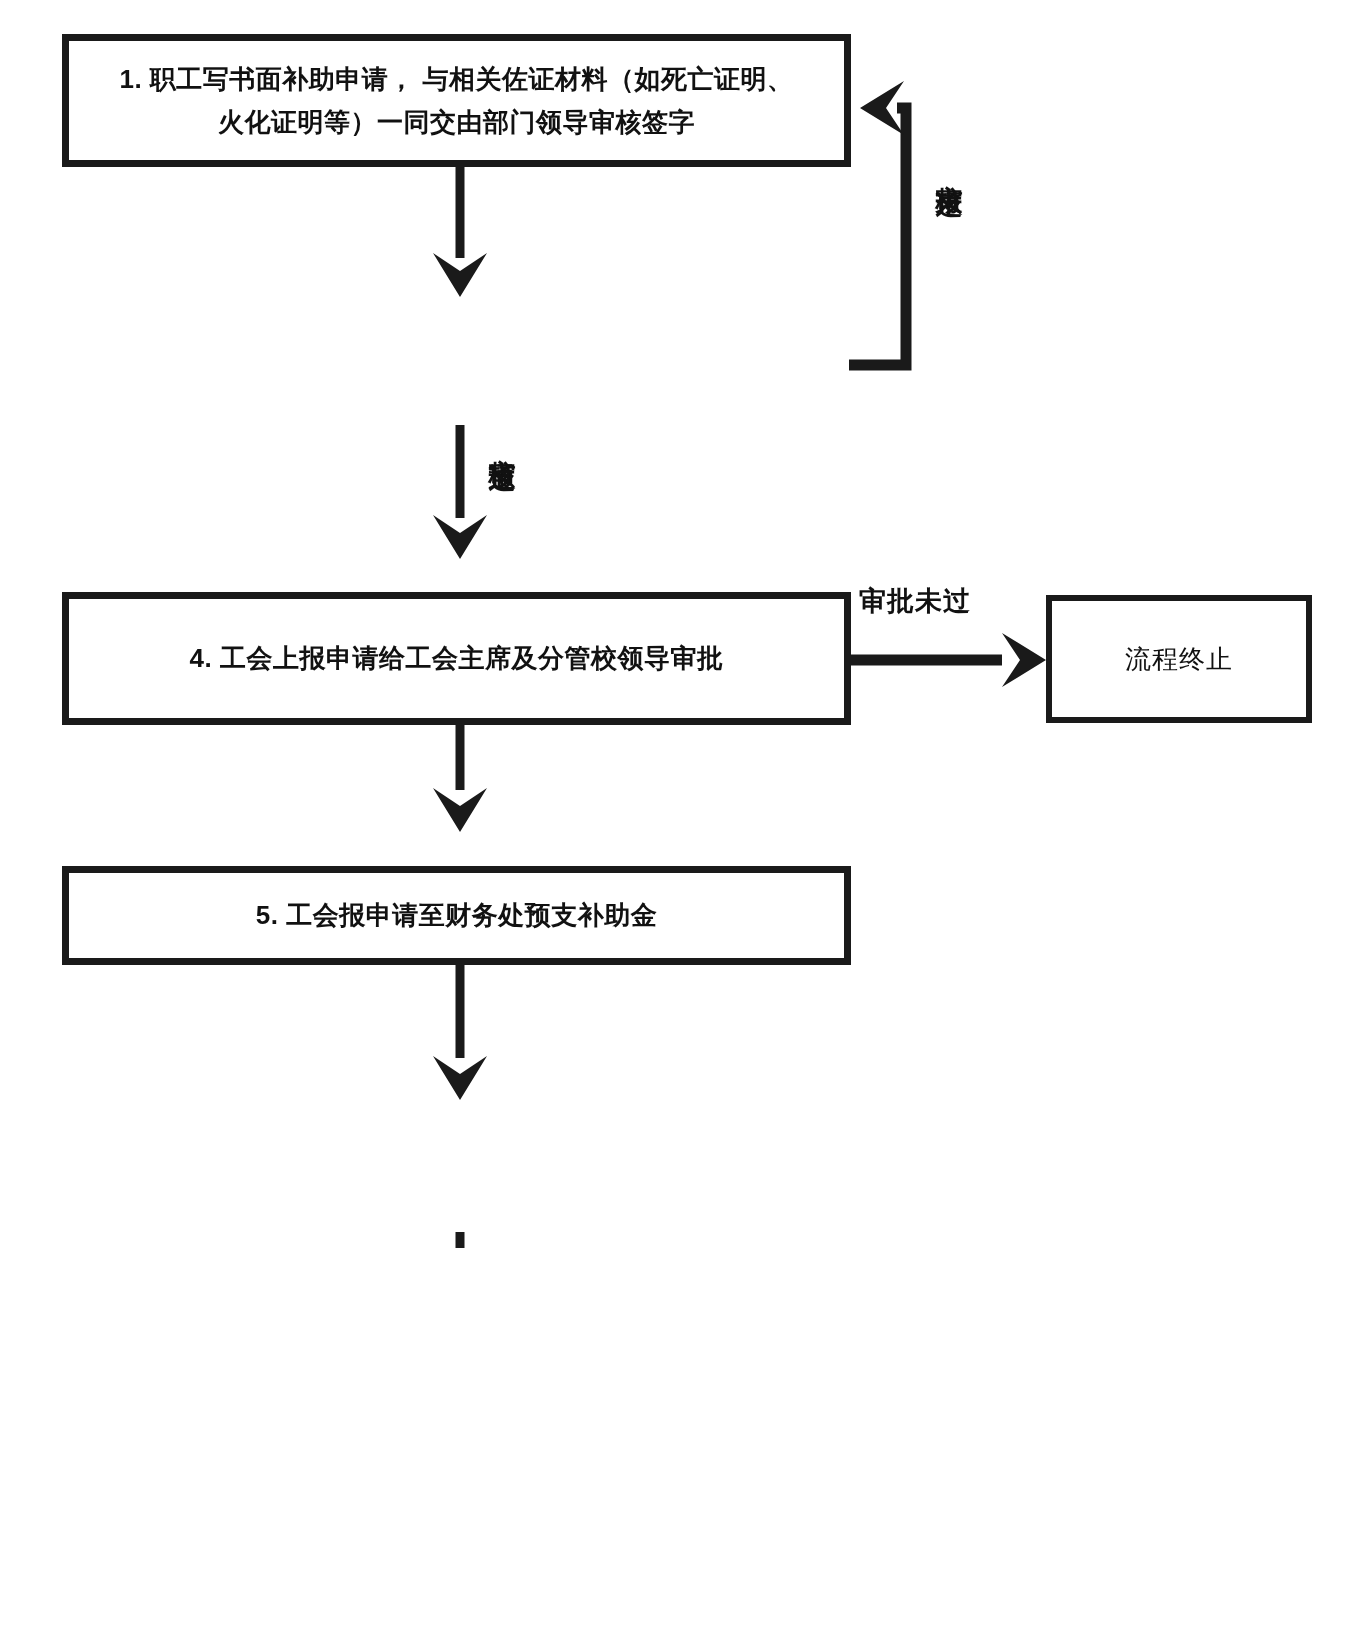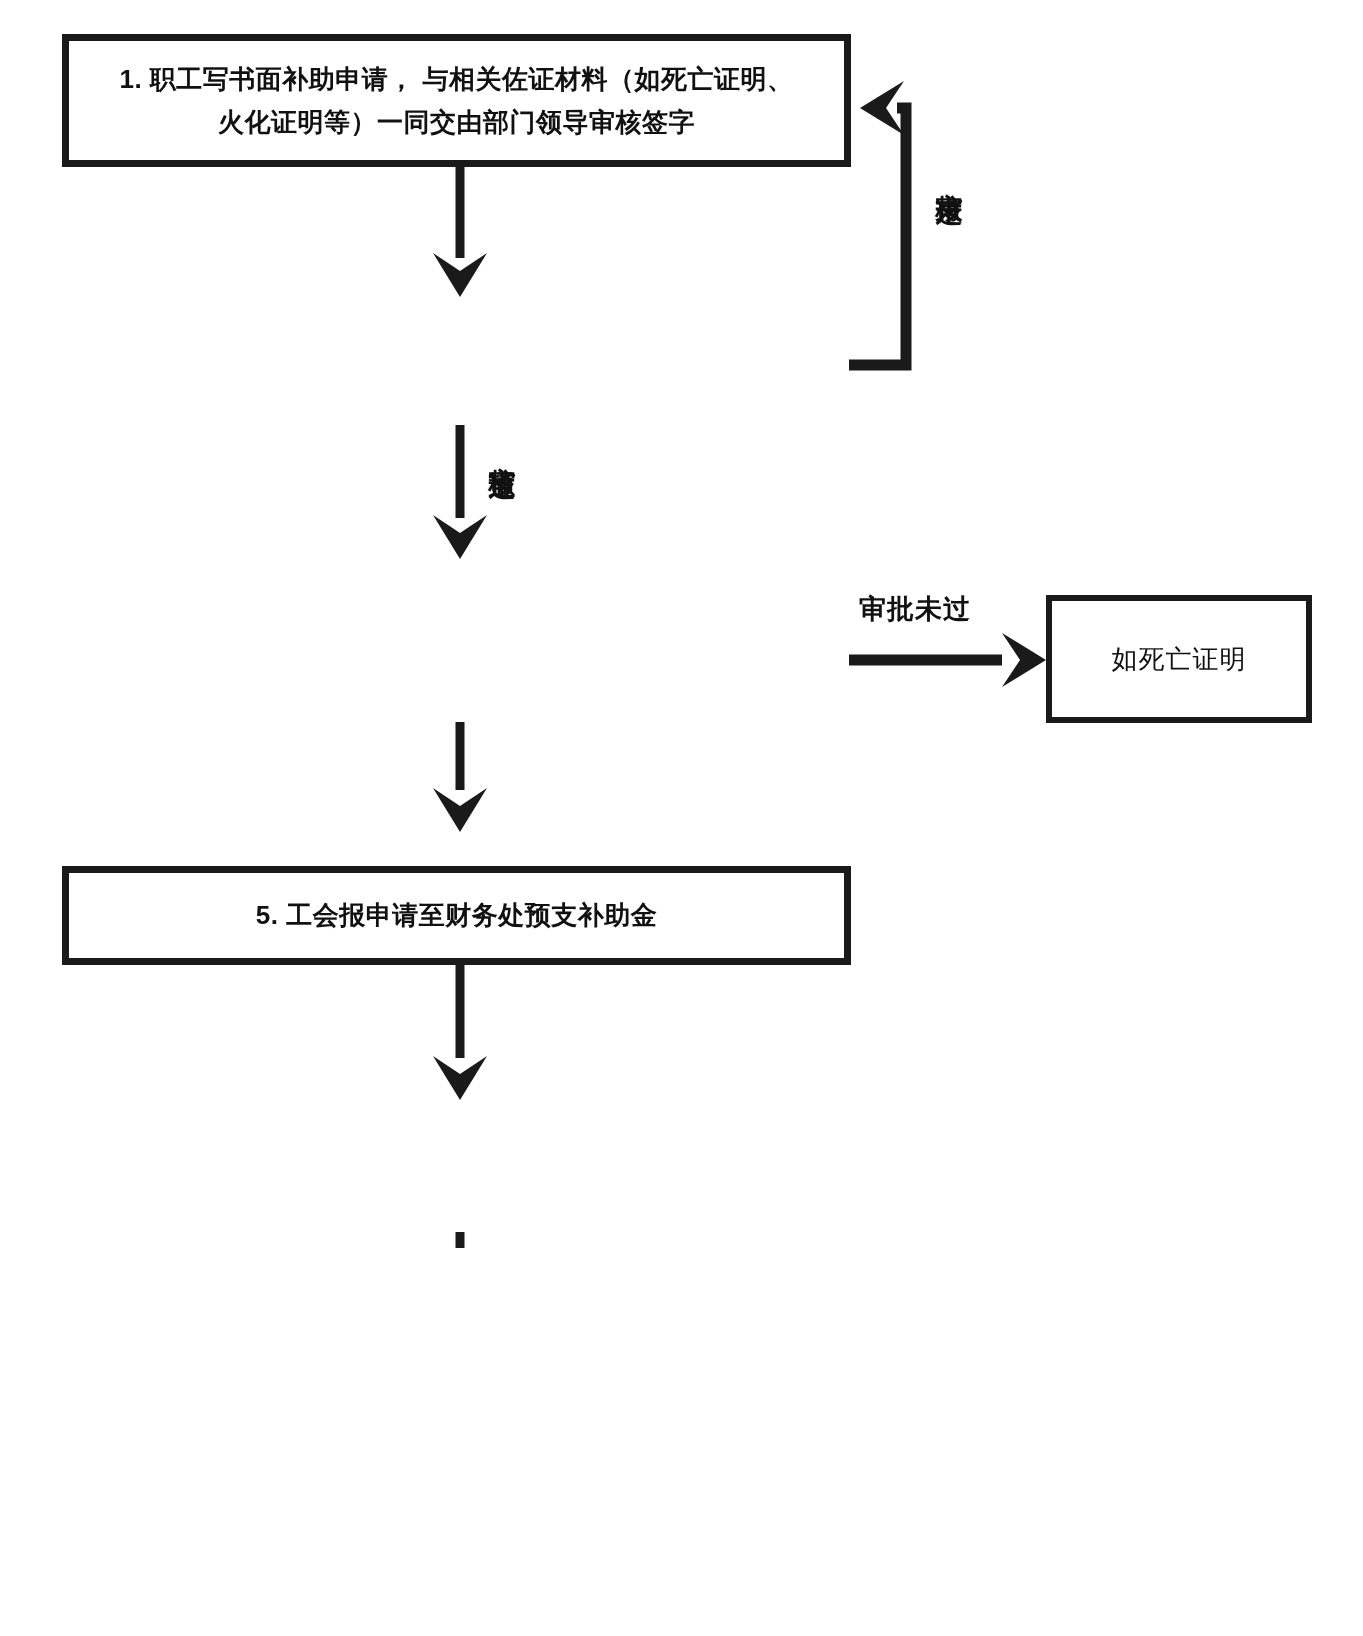--- a/index.html
+++ b/index.html
@@ -51,21 +51,20 @@
   }
 
   
   .edge-label {
     position: absolute;
     font-size: 27px;
     font-weight: 700;
     color: #111111;
     letter-spacing: 1px;
     white-space: nowrap;
-    margin-top: 8px;
   }
   .edge-label.vertical {
     writing-mode: vertical-rl;
     text-orientation: upright;
     line-height: 1.0;
     letter-spacing: 2px;
   }
 
   
   #wires {
@@ -131,23 +130,26 @@
       <use href="#head-down" x="460" y="1370"></use>
     </g>
   </svg>
 
   <div class="node" style="left:62px; top:34px; width:789px; height:133px;">
     <span class="node-text">1. 职工写书面补助申请， 与相关佐证材料（如死亡证明、
 火化证明等）一同交由部门领导审核签字</span>
   </div>
 
 
+  <div class="node" style="left:62px; top:592px; width:789px; height:133px;">
+    <span class="node-text">4. 工会上报申请给工会主席及分管校领导审批</span>
+  </div>
 
   <div class="node terminal" style="left:1046px; top:595px; width:266px; height:128px;">
-    <span class="node-text">如死亡证明</span>
+    <span class="node-text">流程终止</span>
   </div>
 
   <div class="node" style="left:62px; top:866px; width:789px; height:99px;">
     <span class="node-text">5. 工会报申请至财务处预支补助金</span>
   </div>
 
 
 
   <div class="edge-label vertical" style="left:935px; top:163px;">审核未过</div>
 

